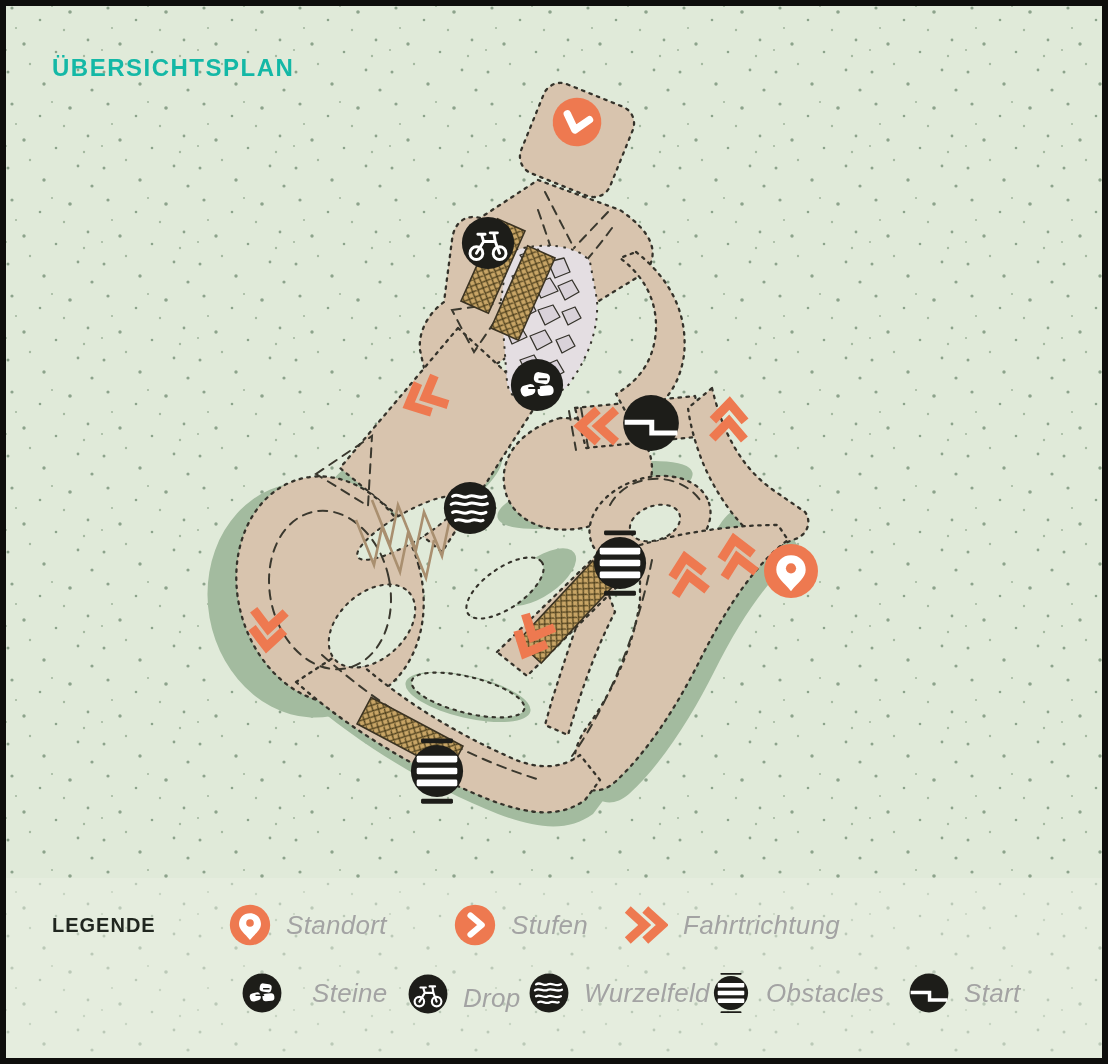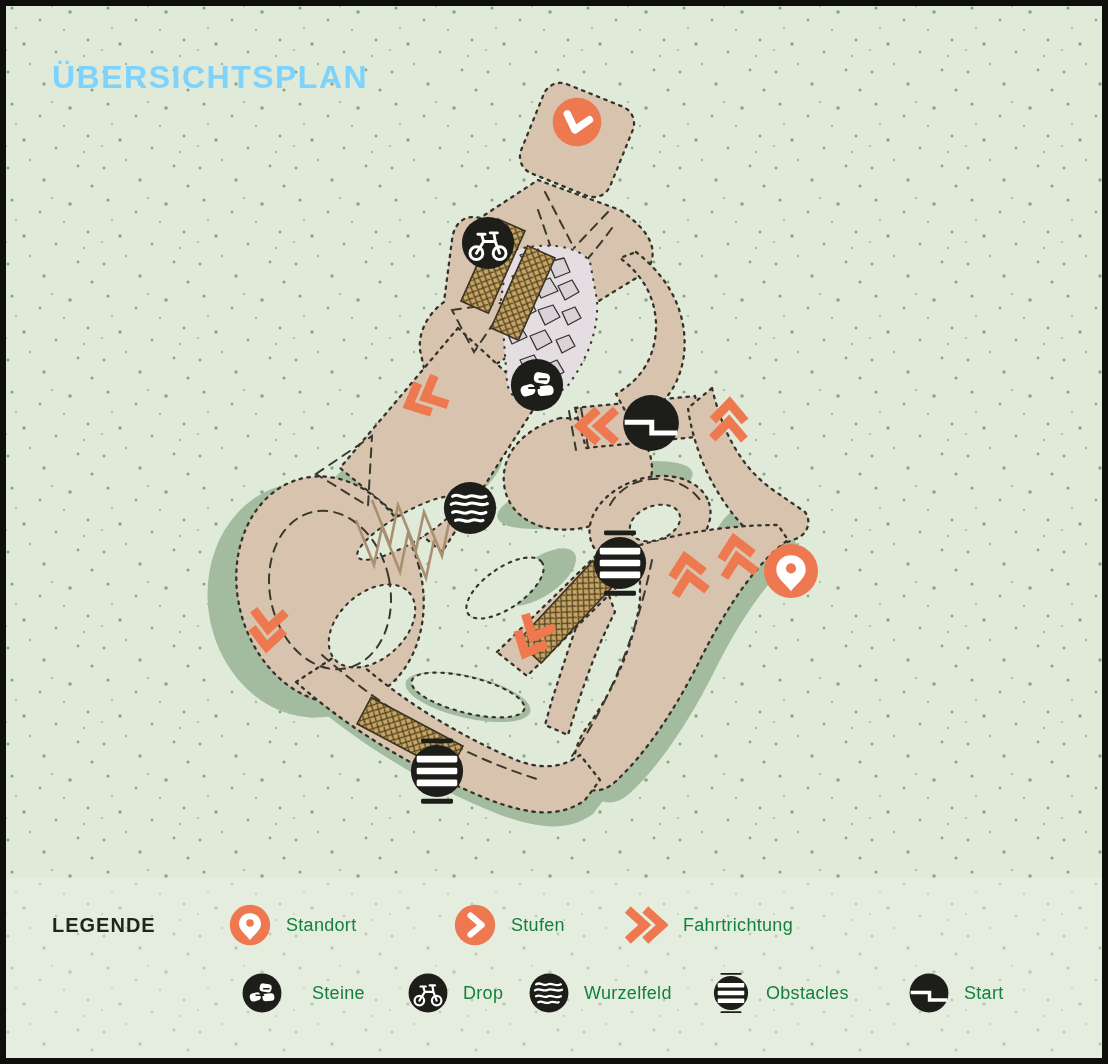--- a/index.html
+++ b/index.html
@@ -1,27 +1,27 @@
 <!DOCTYPE html>
 <html><head>
 <meta charset="utf-8">
 <style>
   html,body{margin:0;padding:0;background:#ffffff;}
   .frame{position:relative;width:1108px;height:1064px;background:#0e0e0c;font-family:"Liberation Sans",sans-serif;}
   .inner{position:absolute;inset:6px;background:#e0ead9;overflow:hidden;}
   svg.map{position:absolute;left:0;top:0;display:block;}
-  .title{position:absolute;left:52px;top:38px;font-size:32px;font-weight:800;letter-spacing:1.5px;color:#7dd3fc;}
+  .title{position:absolute;left:52px;top:38px;font-size:24px;font-weight:800;letter-spacing:1.5px;color:#14b8a6;}
   .legend-heading{position:absolute;left:52px;top:904px;font-size:20px;font-weight:800;letter-spacing:1px;color:#20261f;line-height:42px;}
   .legend-item{position:absolute;display:flex;align-items:center;gap:15px;height:42px;}
-  .legend-item .lbl{font-size:18px;font-weight:500;color:#15803d;letter-spacing:.3px;}
+  .legend-item .lbl{font-size:26px;font-weight:500;color:#a3a3a3;letter-spacing:.3px;font-style:italic;}
   .li-standort{left:229px;top:904px;}
   .li-start{left:454px;top:904px;}
   .li-fahrt{left:624px;top:904px;}
   .li-steine{left:242px;top:972px;gap:30px;}
-  .li-drop{left:408px;top:972px;}
+  .li-drop{left:408px;top:972px;align-items:flex-end;}
   .li-wurzel{left:529px;top:972px;text-align:right;}
   .li-obstacles{left:711px;top:972px;}
   .li-stufen{left:909px;top:972px;}
 </style>
 </head>
 <body>
 
 <div class="frame">
   <div class="inner">
 

